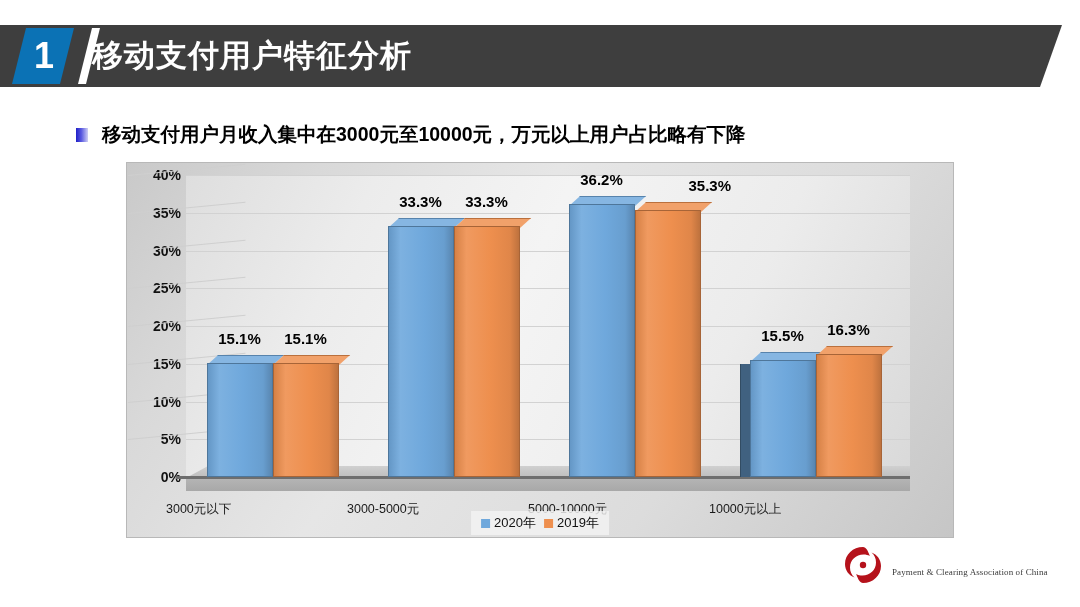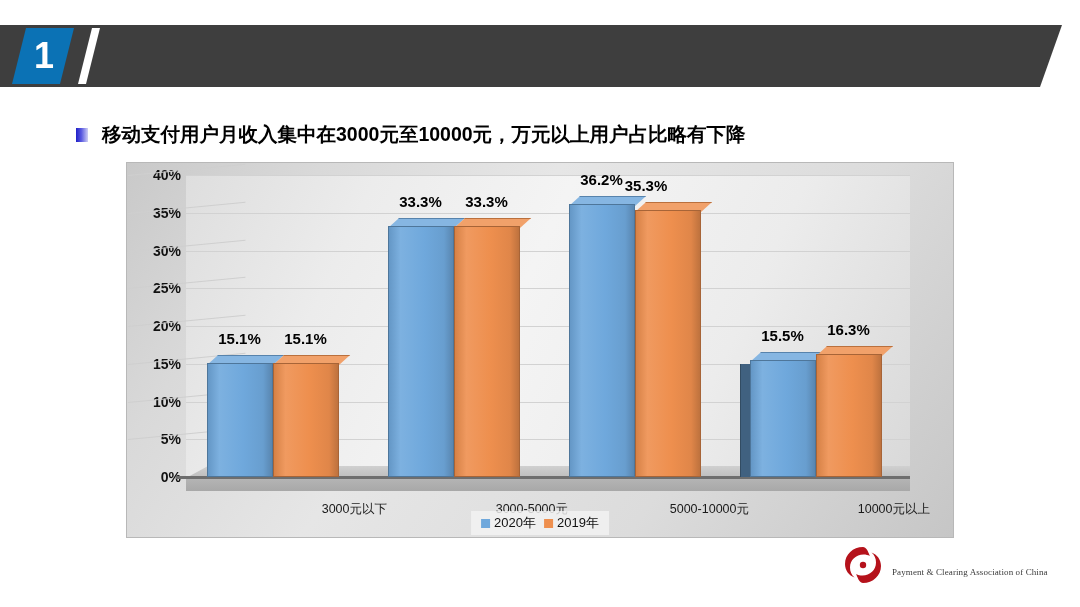--- a/index.html
+++ b/index.html
@@ -109,21 +109,21 @@
   .bar-top{position:absolute;width:100%;height:9px;}
   .bar-side{position:absolute;width:11px;}
   .bar-label{
     position:absolute;white-space:nowrap;
     font-size:15px;font-weight:bold;color:#000;
     text-align:center;
   }
 
   
   .xlabel{
-    position:absolute;top:338px;text-align:right;
+    position:absolute;top:338px;text-align:left;
     font-size:12.5px;color:#1a1a1a;white-space:nowrap;
   }
 
   
   #legend{
     position:absolute;left:50%;transform:translateX(-50%);
     top:348px;
     background:rgba(243,243,243,0.82);
     padding:3px 10px;
     display:flex;align-items:center;gap:8px;
@@ -150,20 +150,21 @@
 </style>
 </head>
 <body>
 
 <div id="header">
   <div id="header-banner"></div>
   <div id="header-number-box">
     <span>1</span>
   </div>
   <div id="header-slash"></div>
+  <div id="header-title">移动支付用户特征分析</div>
 </div>
 
 <div id="bullet-row">
   <span id="bullet-marker"></span>
   <span id="bullet-text">移动支付用户月收入集中在3000元至10000元，万元以上用户占比略有下降</span>
 </div>
 
 <div id="chart-panel">
   <div id="y-axis">
       <div class="ytick" style="top: 314px;">0%</div>
@@ -220,21 +221,21 @@
       <div class="bar-label" style="width: 86px; left: 316.5px; top: 29.585px;">33.3%</div>
       <div class="bar3d" style="left: 441.5px; top: 40.69px; width: 66px; height: 273.31px;">
         <div class="bar-top" style="left: 0px; top: -8px; height: 9px; background: rgb(134, 182, 226); border-top: 1px solid rgb(87, 131, 172); transform: skewX(-48deg); transform-origin: left bottom;"></div>
         <div class="bar-front" style="height: 273.31px; background: linear-gradient(90deg, rgb(100, 151, 198) 0%, rgb(125, 177, 224) 18%, rgb(111, 168, 220) 55%, rgb(104, 158, 207) 86%, rgb(89, 134, 176) 100%); border: 1px solid rgb(78, 118, 154); box-sizing: border-box;"></div>
       </div>
       <div class="bar-label" style="width: 86px; left: 431.5px; top: 7.69px;">36.2%</div>
       <div class="bar3d" style="left: 507.5px; top: 47.485px; width: 66px; height: 266.515px;">
         <div class="bar-top" style="left: 0px; top: -8px; height: 9px; background: rgb(241, 161, 106); border-top: 1px solid rgb(186, 112, 61); transform: skewX(-48deg); transform-origin: left bottom;"></div>
         <div class="bar-front" style="height: 266.515px; background: linear-gradient(90deg, rgb(214, 129, 70) 0%, rgb(240, 154, 96) 18%, rgb(238, 143, 78) 55%, rgb(224, 134, 73) 86%, rgb(190, 114, 62) 100%); border: 1px solid rgb(167, 100, 55); box-sizing: border-box;"></div>
       </div>
-      <div class="bar-label" style="width: 86px; left: 476px; top: 14.485px;">35.3%</div>
+      <div class="bar-label" style="width: 86px; left: 518px; top: 14.485px; text-align: right;">35.3%</div>
       <div class="bar3d" style="left: 622.5px; top: 196.975px; width: 66px; height: 117.025px;">
         <div class="bar-side" style="left: -10px; top: 4px; height: 113.025px; background: rgb(64, 97, 128); border-left: 1px solid rgb(50, 76, 99);"></div>
         <div class="bar-top" style="left: 0px; top: -8px; height: 9px; background: rgb(134, 182, 226); border-top: 1px solid rgb(87, 131, 172); transform: skewX(-48deg); transform-origin: left bottom;"></div>
         <div class="bar-front" style="height: 117.025px; background: linear-gradient(90deg, rgb(100, 151, 198) 0%, rgb(125, 177, 224) 18%, rgb(111, 168, 220) 55%, rgb(104, 158, 207) 86%, rgb(89, 134, 176) 100%); border: 1px solid rgb(78, 118, 154); box-sizing: border-box;"></div>
       </div>
       <div class="bar-label" style="width: 86px; left: 612.5px; top: 163.975px;">15.5%</div>
       <div class="bar3d" style="left: 688.5px; top: 190.935px; width: 66px; height: 123.065px;">
         <div class="bar-top" style="left: 0px; top: -8px; height: 9px; background: rgb(241, 161, 106); border-top: 1px solid rgb(186, 112, 61); transform: skewX(-48deg); transform-origin: left bottom;"></div>
         <div class="bar-front" style="height: 123.065px; background: linear-gradient(90deg, rgb(214, 129, 70) 0%, rgb(240, 154, 96) 18%, rgb(238, 143, 78) 55%, rgb(224, 134, 73) 86%, rgb(190, 114, 62) 100%); border: 1px solid rgb(167, 100, 55); box-sizing: border-box;"></div>
       </div>

